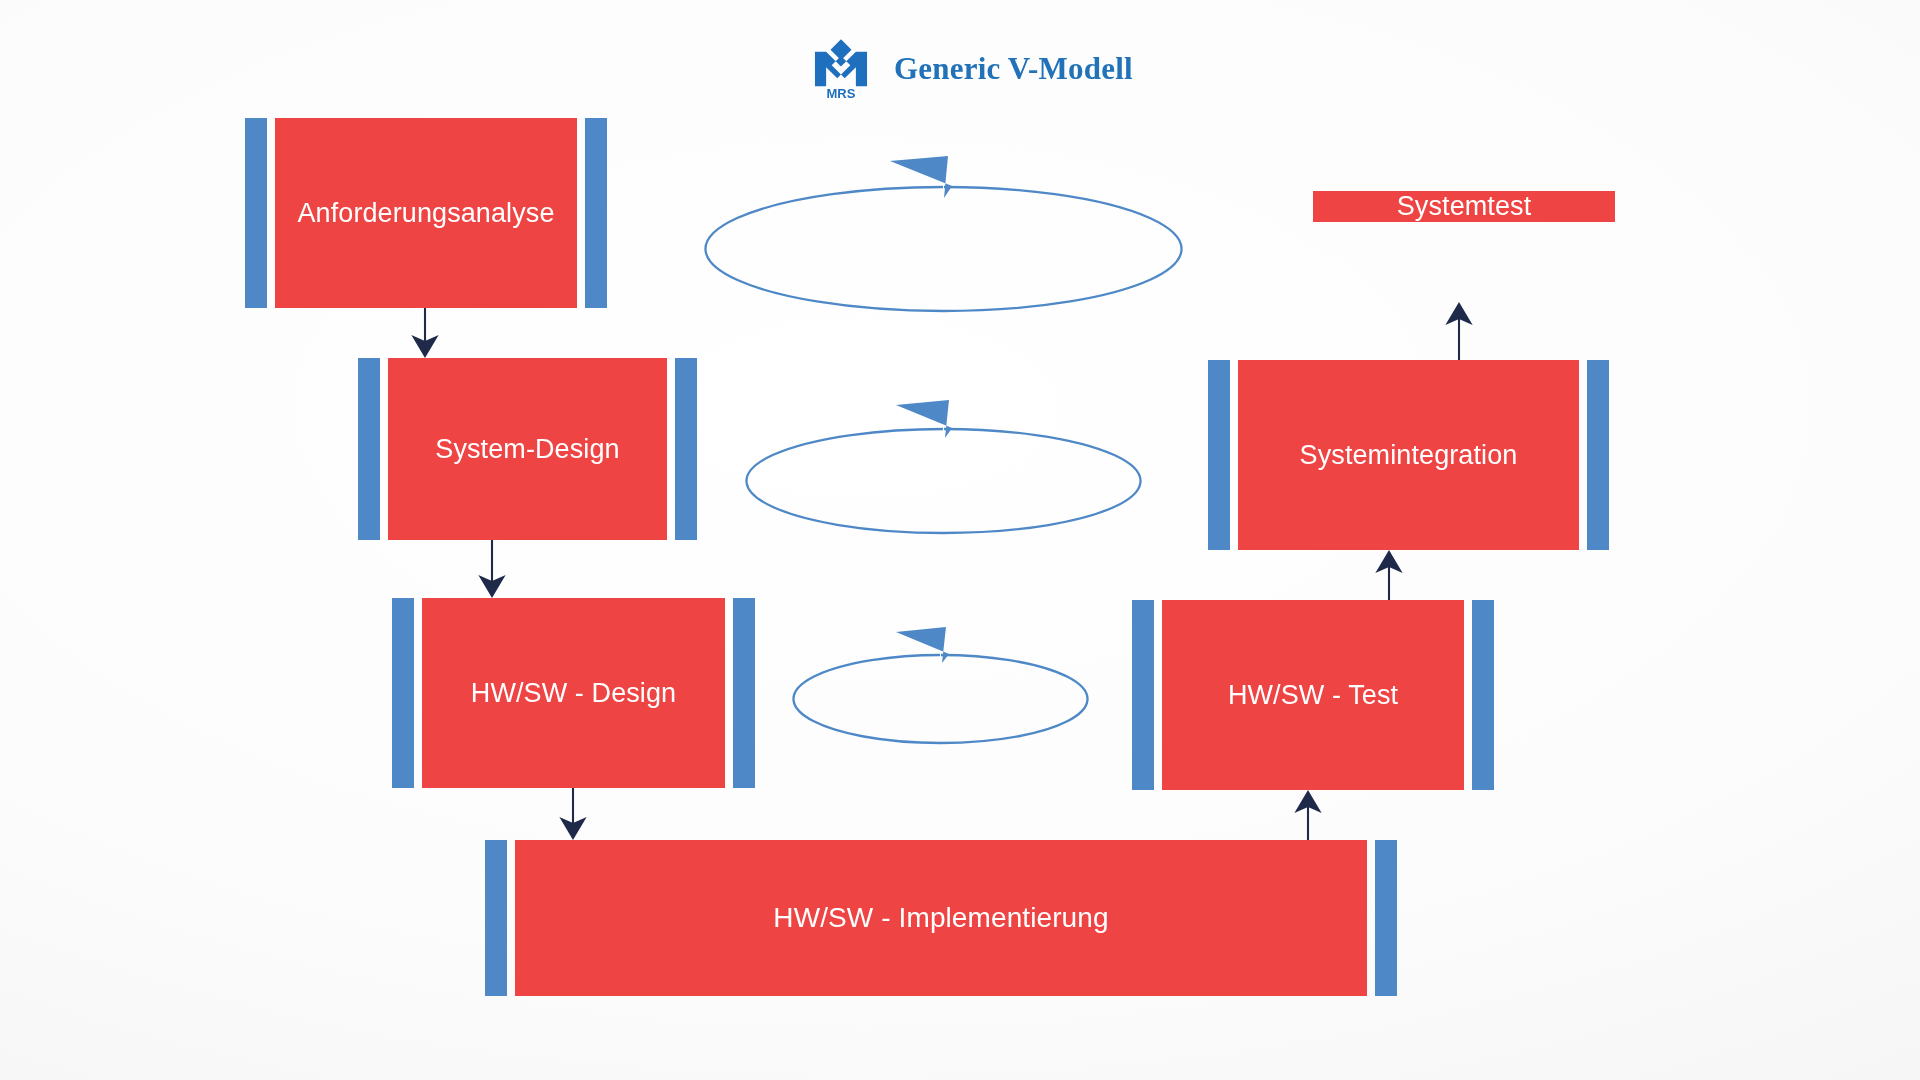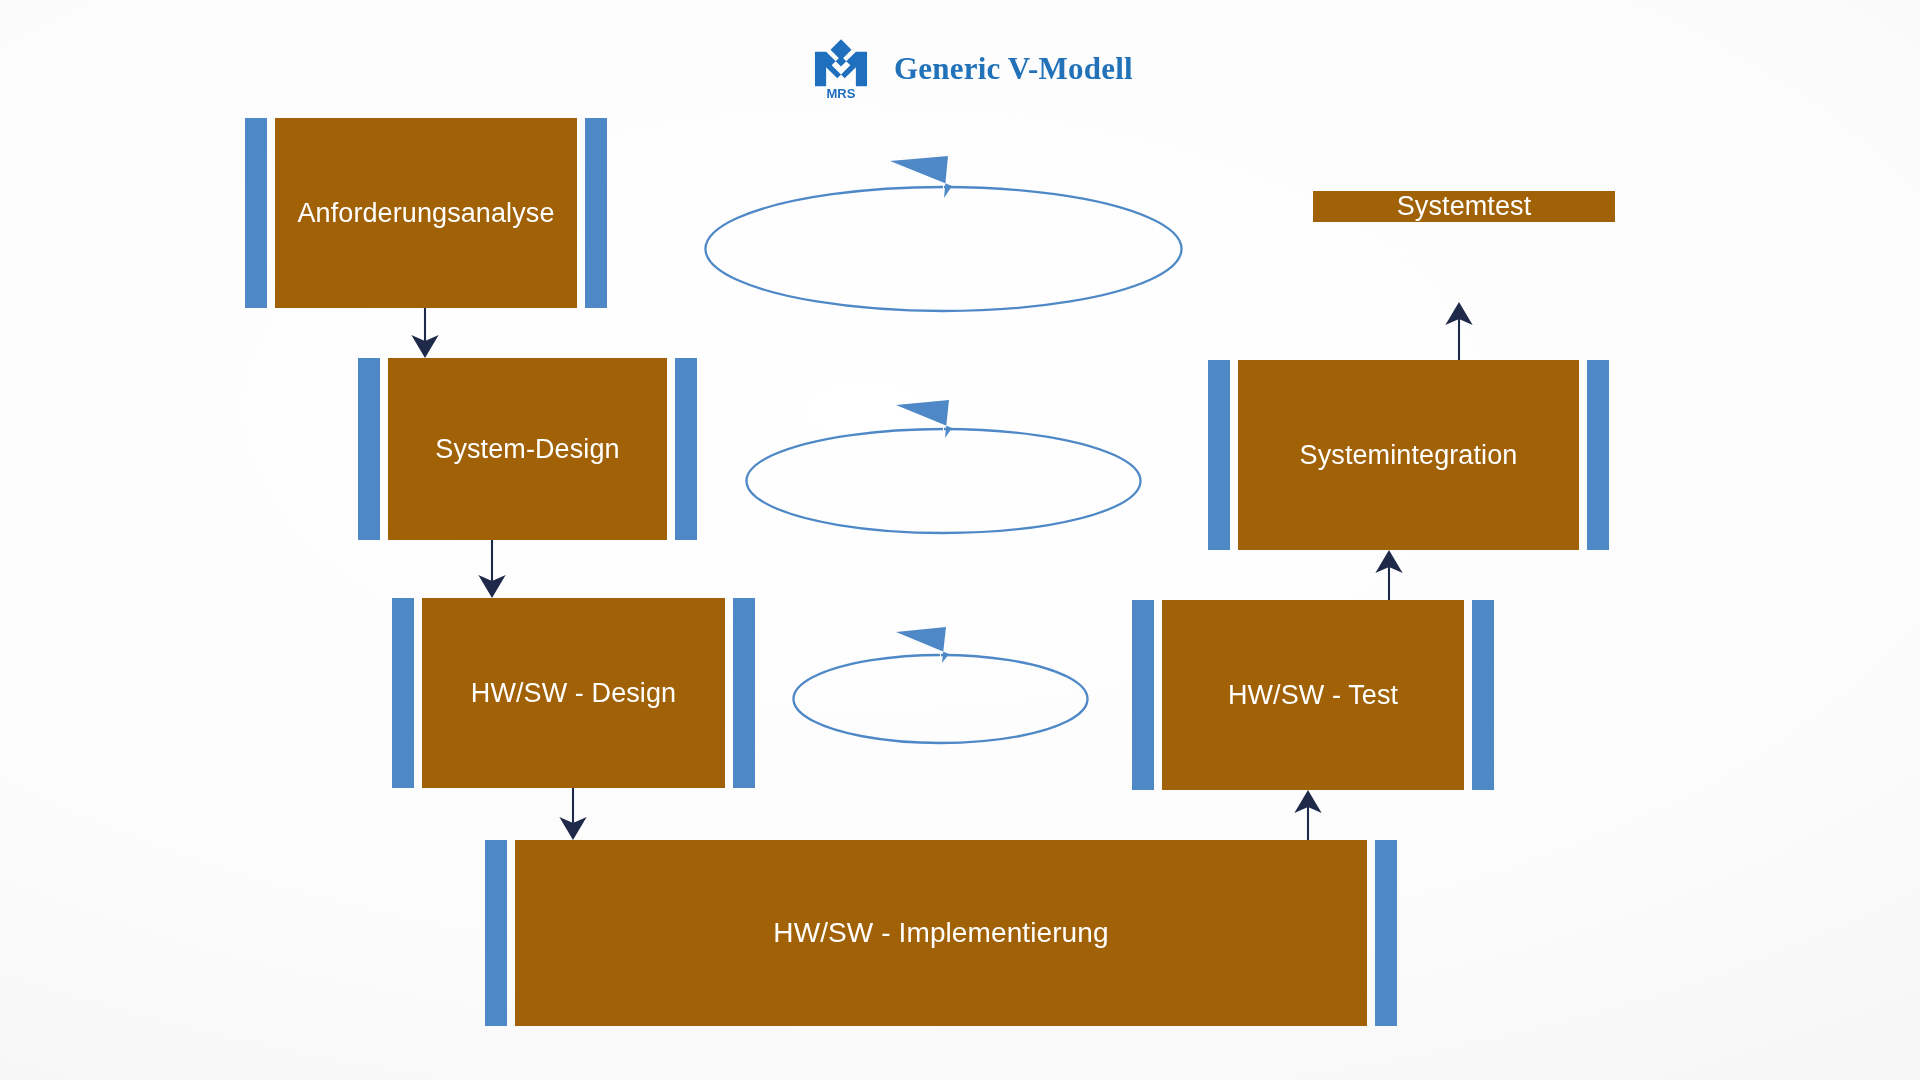--- a/index.html
+++ b/index.html
@@ -48,21 +48,21 @@
   .pbox {
     position: absolute;
     display: flex;
     align-items: stretch;
   }
   .pbox .strip {
     background: #4E88C7;
     flex: 0 0 22px;
   }
   .pbox .body {
-    background: #a16207;
+    background: #ef4444;
     flex: 1 1 auto;
     display: flex;
     align-items: center;
     justify-content: center;
     margin: 0 8px;
   }
   .pbox .label {
     color: #ffffff;
     font-size: 27px;
     font-weight: normal;
@@ -114,21 +114,21 @@
   </div>
 
   <div class="pbox" style="left:392px; top:598px; width:363px; height:190px;text-align:center;">
     <div class="strip"></div>
     <div class="body">
       <span class="label">HW/SW - Design</span>
     </div>
     <div class="strip"></div>
   </div>
 
-  <div class="pbox big" style="left:485px; top:840px; width:912px; height:186px;">
+  <div class="pbox big" style="left:485px; top:840px; width:912px; height:156px;">
     <div class="strip"></div>
     <div class="body">
       <span class="label">HW/SW - Implementierung</span>
     </div>
     <div class="strip"></div>
   </div>
 
   <div class="pbox" style="left:1283px; top:110px; width:362px; height:192px;align-items:center;">
     <div class="strip"></div>
     <div class="body">

